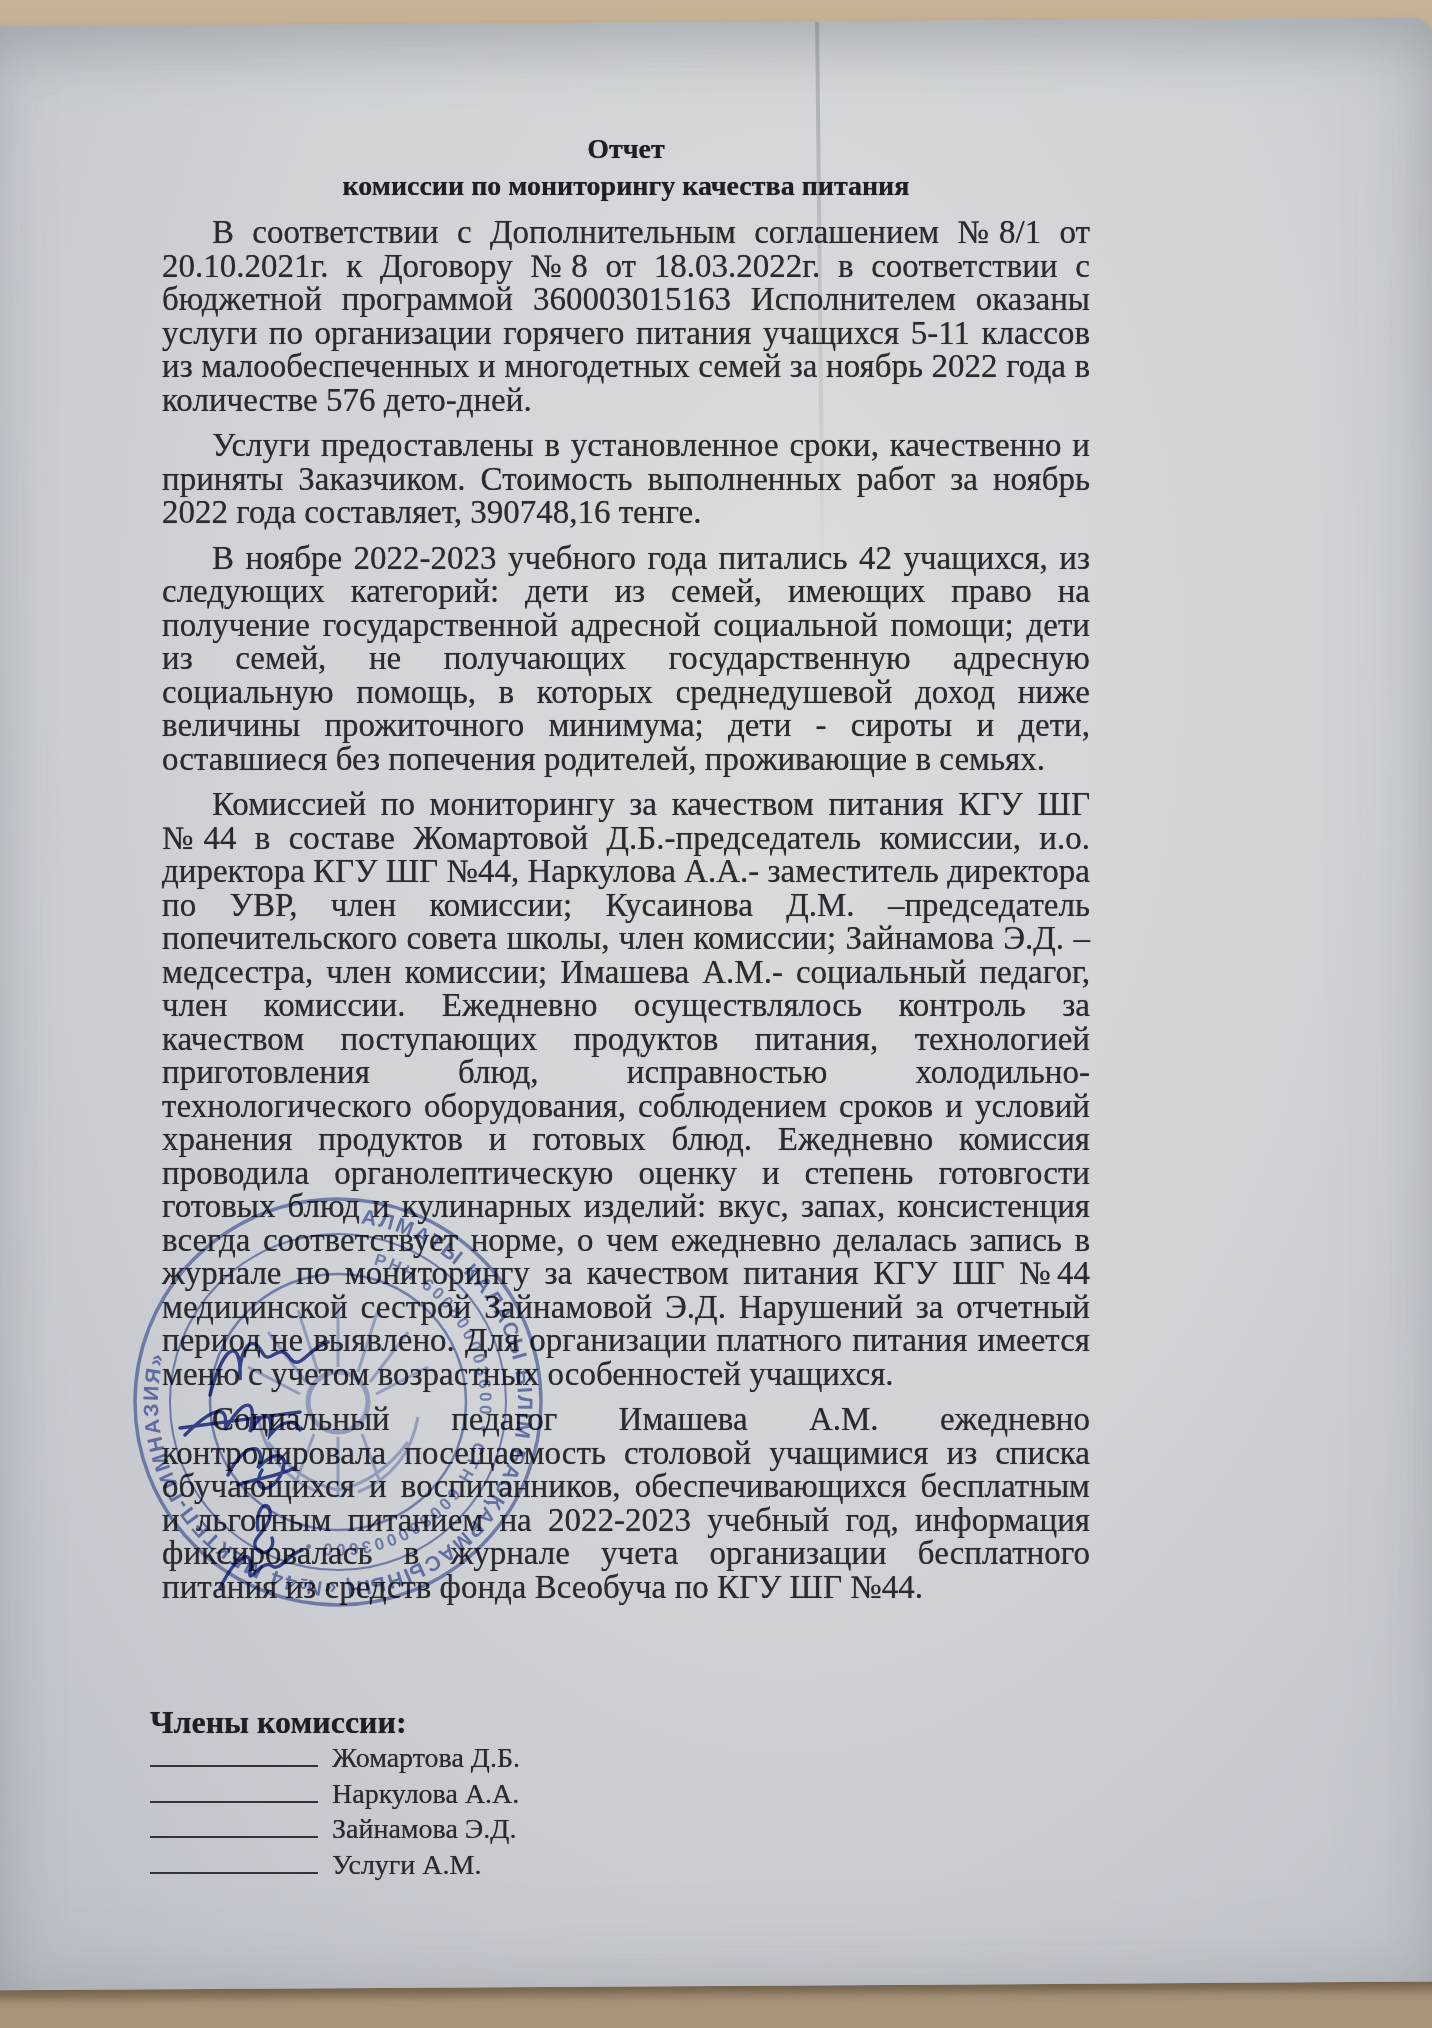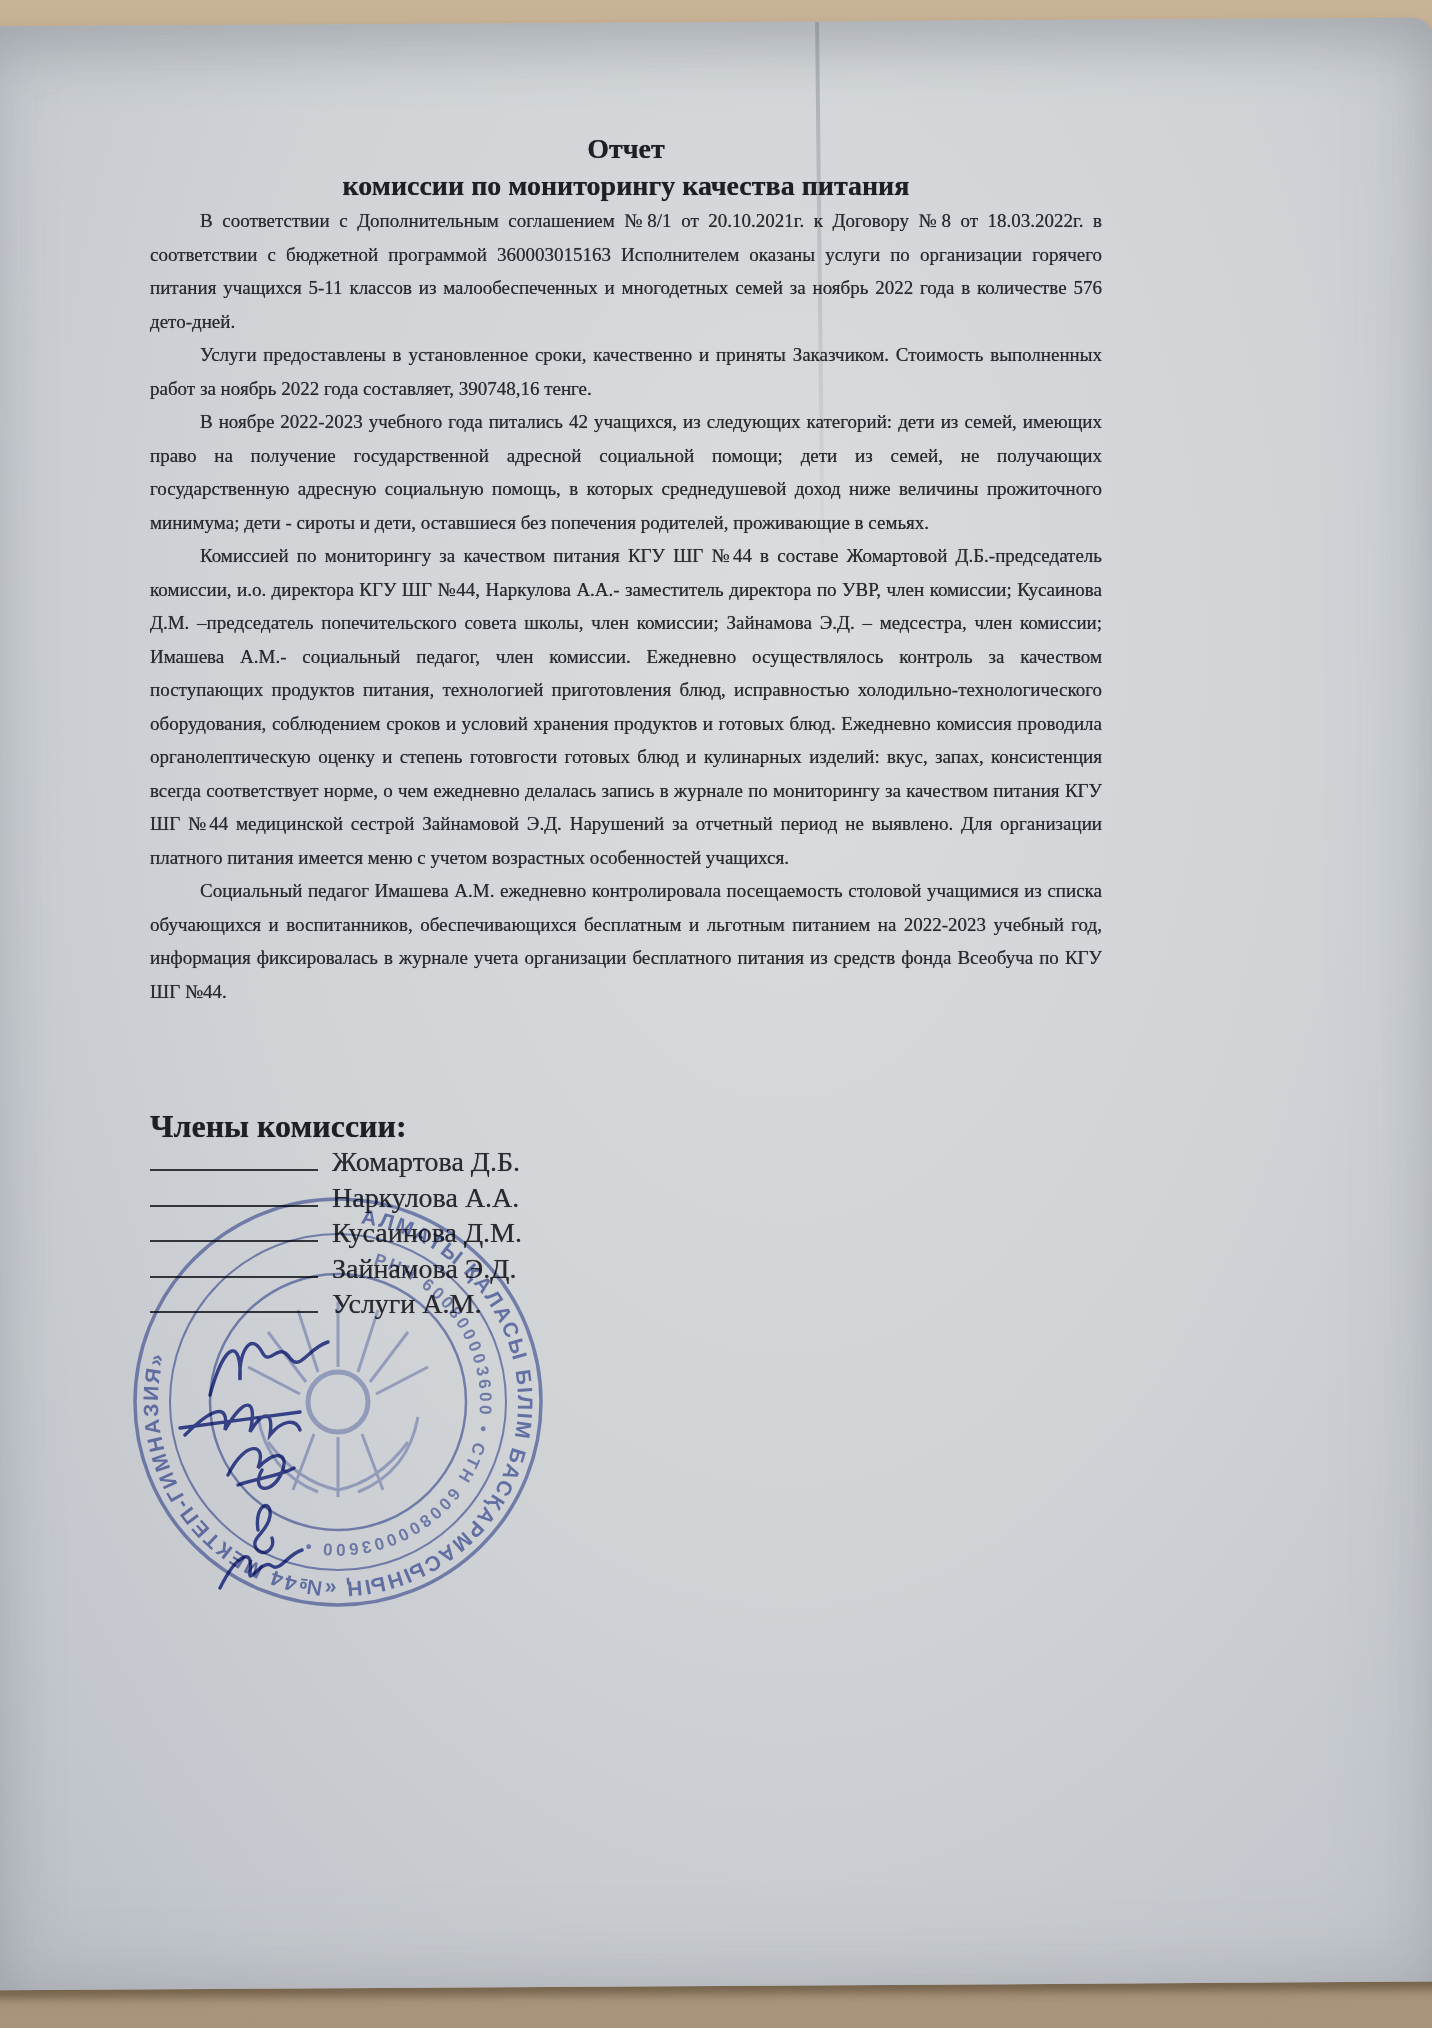--- a/index.html
+++ b/index.html
@@ -38,24 +38,24 @@
     text-shadow:0 0 .7px rgba(42,42,48,.75);
   }
   .title{
     text-align:center;
     font-weight:bold;
     font-size:28px;
     line-height:37px;
     color:#1e1e24;
   }
   .body-text p{
-    margin:0;
+    margin:12px;
     text-indent:50px;
     text-align:justify;
-    font-size:19px;
+    font-size:33px;
     line-height:33.5px;
   }
   .sig-heading{
     margin-top:100px;
     font-weight:bold;
     font-size:32px;
     color:#1e1e24;
   }
   .members{
   }
@@ -114,23 +114,20 @@
     <div class="sig-heading">Члены комиссии:</div>
 
     <div class="members">
       <div class="member-row">
         <span class="sig-line"></span><span class="member-name">Жомартова Д.Б.</span>
       </div>
       <div class="member-row">
         <span class="sig-line"></span><span class="member-name">Наркулова А.А.</span>
       </div>
       <div class="member-row">
-        <span class="sig-line"></span><span class="member-name">Кусаинова Д.М.</span>
-      </div>
-      <div class="member-row">
         <span class="sig-line"></span><span class="member-name">Зайнамова Э.Д.</span>
       </div>
       <div class="member-row">
         <span class="sig-line"></span><span class="member-name">Услуги А.М.</span>
       </div>
     </div>
   </div>
 
   <svg class="stamp" viewBox="0 0 440 440">
     <defs>

